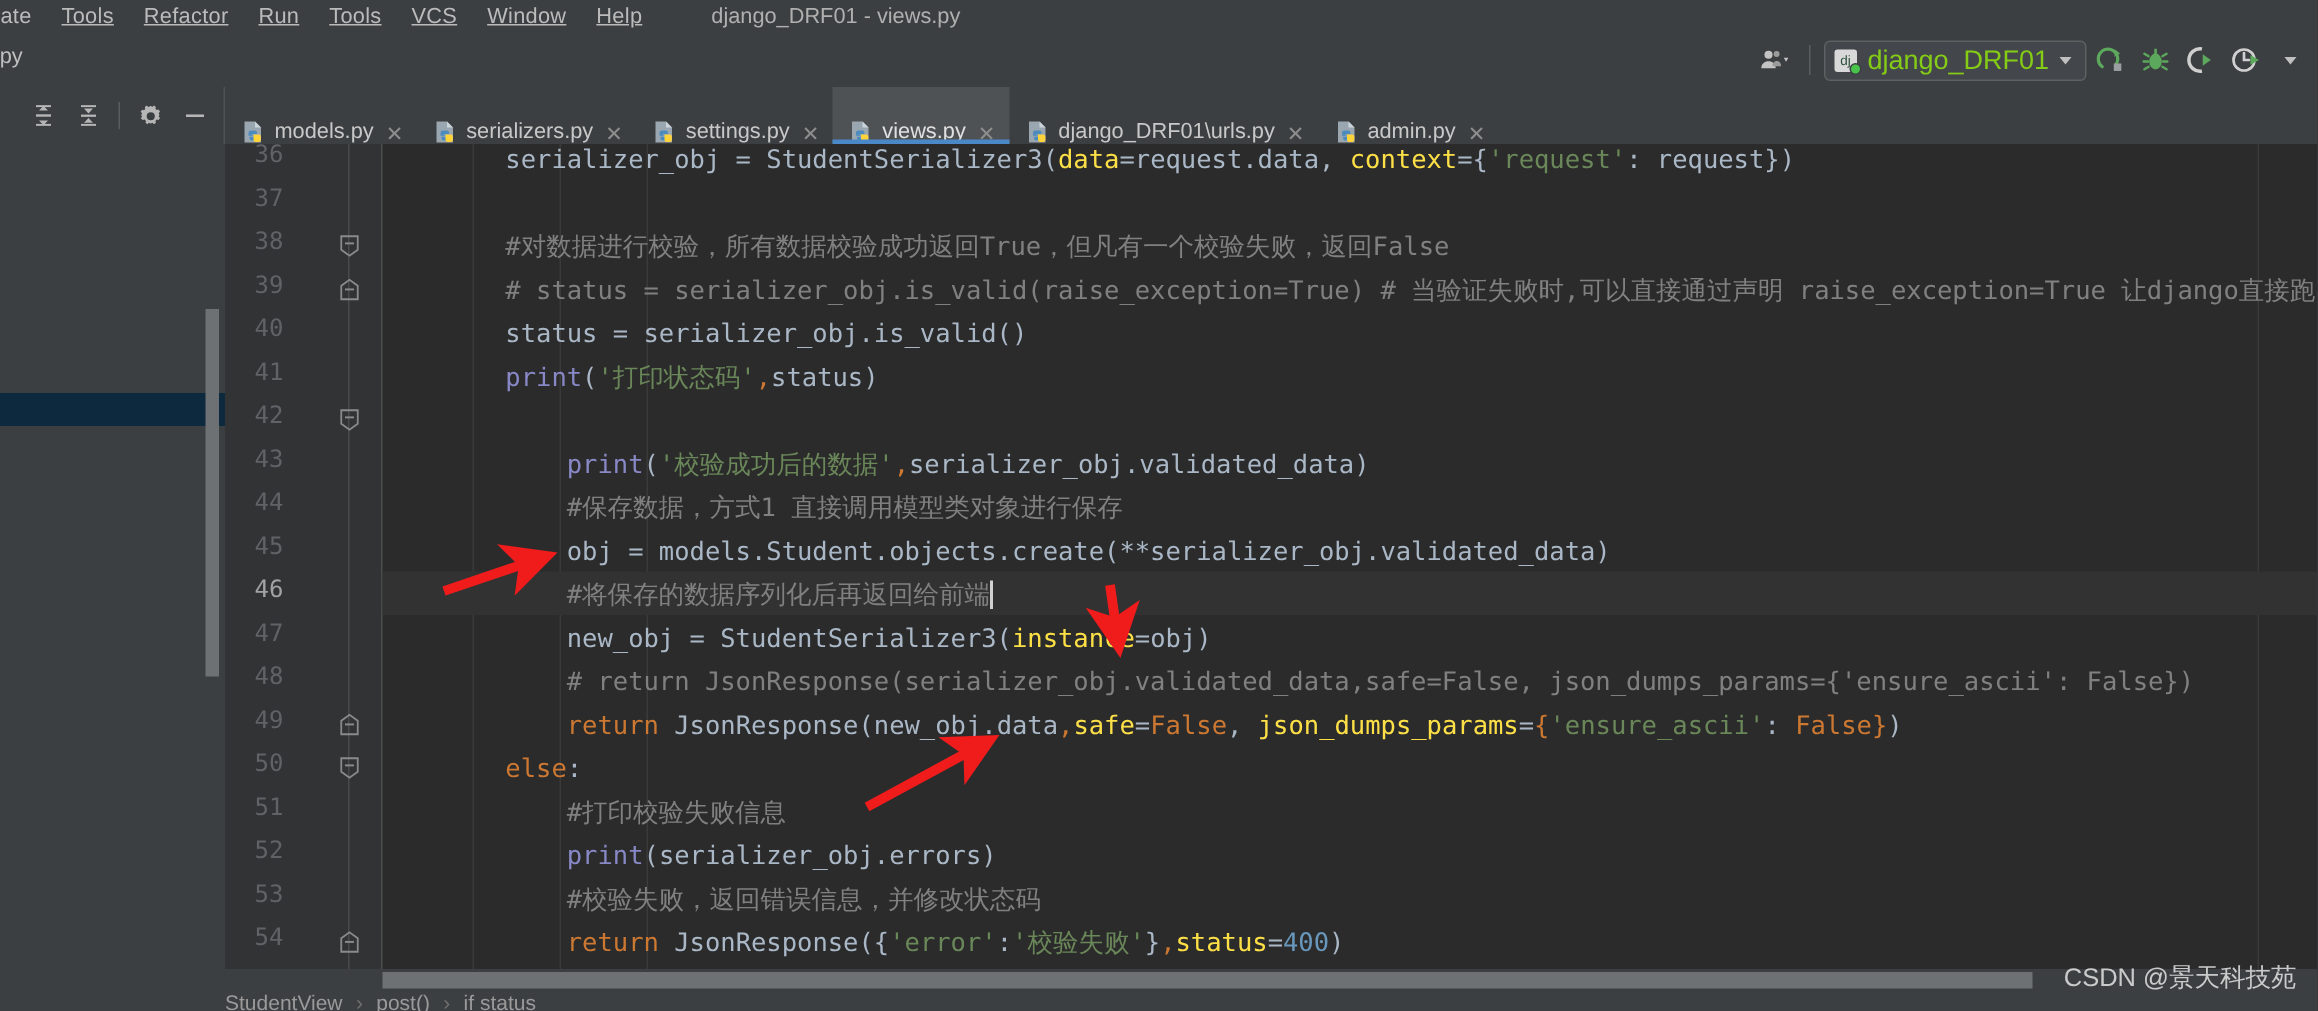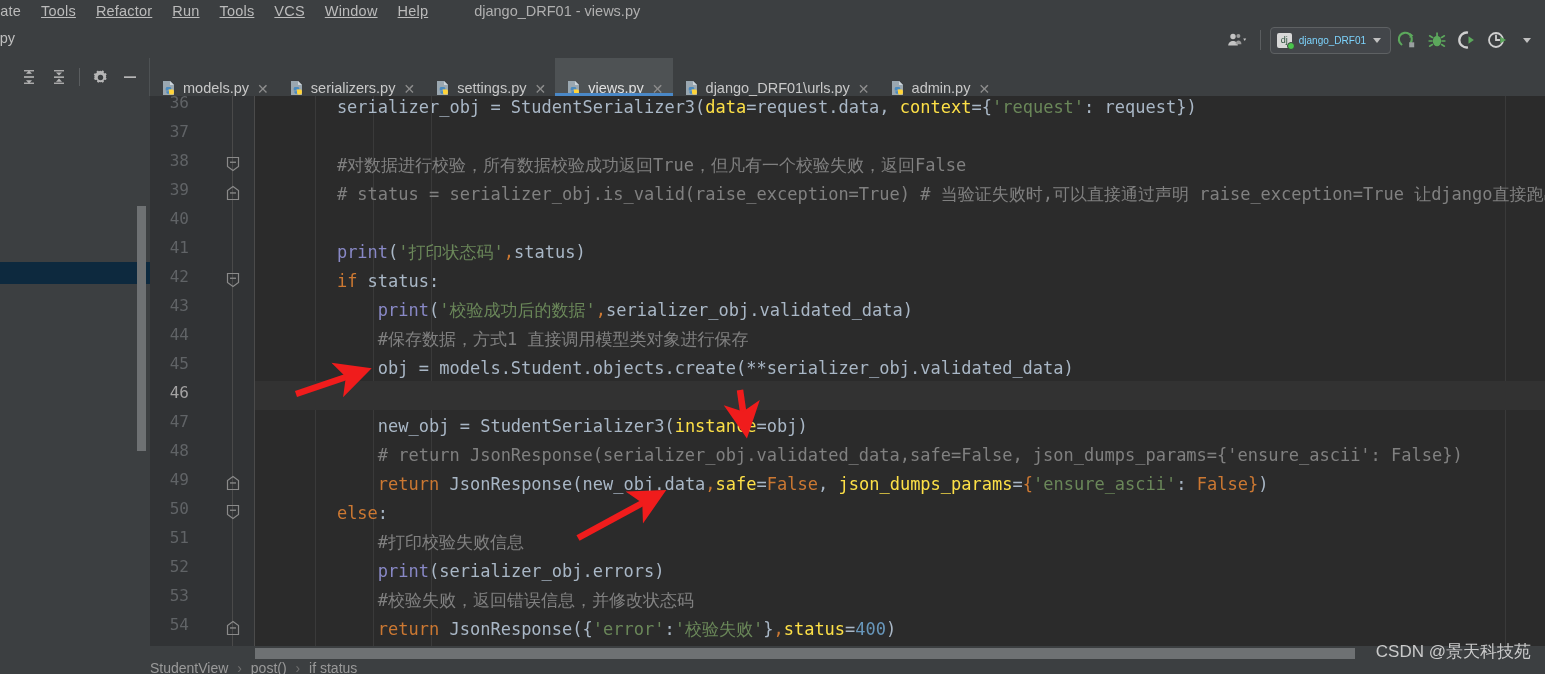--- a/index.html
+++ b/index.html
@@ -55,21 +55,21 @@
   }
   .tb-sep {
     width: 1px; height: 20px; background: #5a5d5f; margin: 0 7px;
   }
   .runcfg {
     display: flex; align-items: center; gap: 7px;
     border: 1px solid #5e6163; border-radius: 4px;
     height: 25px; padding: 0 9px 0 6px;
     background: #43464a;
   }
-  .runcfg-label { color: #7dd3fc; font-size: 10px; white-space: nowrap; }
+  .runcfg-label { color: #84cc16; font-size: 18px; white-space: nowrap; }
   .dj-icon {
     position: relative; width: 15px; height: 15px;
     background: #d8d8d8; border-radius: 2px;
     color: #2b4f3b; font-size: 9px; font-weight: normal;
     display: flex; align-items: center; justify-content: center;
     font-family: "Liberation Sans", sans-serif;
   }
   .dj-icon::after {
     content: ""; position: absolute; right: -3px; bottom: -2px;
     width: 6px; height: 6px; border-radius: 50%;
@@ -490,31 +490,32 @@
       <div class="current-line-hl" style="top:285px"></div>
 
       <div class="code-line" style="top:-3px"><span class="id">&nbsp;&nbsp;&nbsp;&nbsp;&nbsp;&nbsp;&nbsp;&nbsp;serializer_obj = StudentSerializer3(</span><span class="kwarg">data</span><span class="id">=request.data, </span><span class="kwarg">context</span><span class="id">={</span><span class="str">'request'</span><span class="id">: request})</span></div>
 
       <div class="code-line" style="top:26px"></div>
 
       <div class="code-line cmt" style="top:55px">        #对数据进行校验，所有数据校验成功返回True，但凡有一个校验失败，返回False</div>
 
       <div class="code-line cmt" style="top:84px">        # status = serializer_obj.is_valid(raise_exception=True) # 当验证失败时,可以直接通过声明 raise_exception=True 让django直接跑出异常</div>
 
+      <div class="code-line" style="top:113px">        status = serializer_obj.is_valid()</div>
 
       <div class="code-line" style="top:142px"><span class="id">&nbsp;&nbsp;&nbsp;&nbsp;&nbsp;&nbsp;&nbsp;&nbsp;</span><span class="bi">print</span><span class="id">(</span><span class="str">'打印状态码'</span><span class="kw">,</span><span class="id">status)</span></div>
 
-      <div class="code-line" style="top:171px"><span class="id">&nbsp;&nbsp;&nbsp;&nbsp;&nbsp;&nbsp;&nbsp;&nbsp;</span><span class="kw">if</span><span class="id"> status:</span></div>
 
       <div class="code-line" style="top:200px"><span class="id">&nbsp;&nbsp;&nbsp;&nbsp;&nbsp;&nbsp;&nbsp;&nbsp;&nbsp;&nbsp;&nbsp;&nbsp;</span><span class="bi">print</span><span class="id">(</span><span class="str">'校验成功后的数据'</span><span class="kw">,</span><span class="id">serializer_obj.validated_data)</span></div>
 
       <div class="code-line cmt" style="top:229px">            #保存数据，方式1 直接调用模型类对象进行保存</div>
 
       <div class="code-line" style="top:258px">            obj = models.Student.objects.create(**serializer_obj.validated_data)</div>
 
+      <div class="code-line" style="top:287px"><span class="cmt">            #将保存的数据序列化后再返回给前端</span><span class="caret"></span></div>
 
       <div class="code-line" style="top:316px"><span class="id">&nbsp;&nbsp;&nbsp;&nbsp;&nbsp;&nbsp;&nbsp;&nbsp;&nbsp;&nbsp;&nbsp;&nbsp;new_obj = StudentSerializer3(</span><span class="kwarg">instance</span><span class="id">=obj)</span></div>
 
       <div class="code-line cmt" style="top:345px">            # return JsonResponse(serializer_obj.validated_data,safe=False, json_dumps_params={'ensure_ascii': False})</div>
 
       <div class="code-line" style="top:374px"><span class="id">&nbsp;&nbsp;&nbsp;&nbsp;&nbsp;&nbsp;&nbsp;&nbsp;&nbsp;&nbsp;&nbsp;&nbsp;</span><span class="kw">return</span><span class="id"> JsonResponse(new_obj.data</span><span class="kw">,</span><span class="kwarg">safe</span><span class="id">=</span><span class="kw">False</span><span class="id">, </span><span class="kwarg">json_dumps_params</span><span class="id">=</span><span class="kw">{</span><span class="str">'ensure_ascii'</span><span class="id">: </span><span class="kw">False}</span><span class="id">)</span></div>
 
       <div class="code-line" style="top:403px"><span class="id">&nbsp;&nbsp;&nbsp;&nbsp;&nbsp;&nbsp;&nbsp;&nbsp;</span><span class="kw">else</span><span class="id">:</span></div>
 
       <div class="code-line cmt" style="top:432px">            #打印校验失败信息</div>

